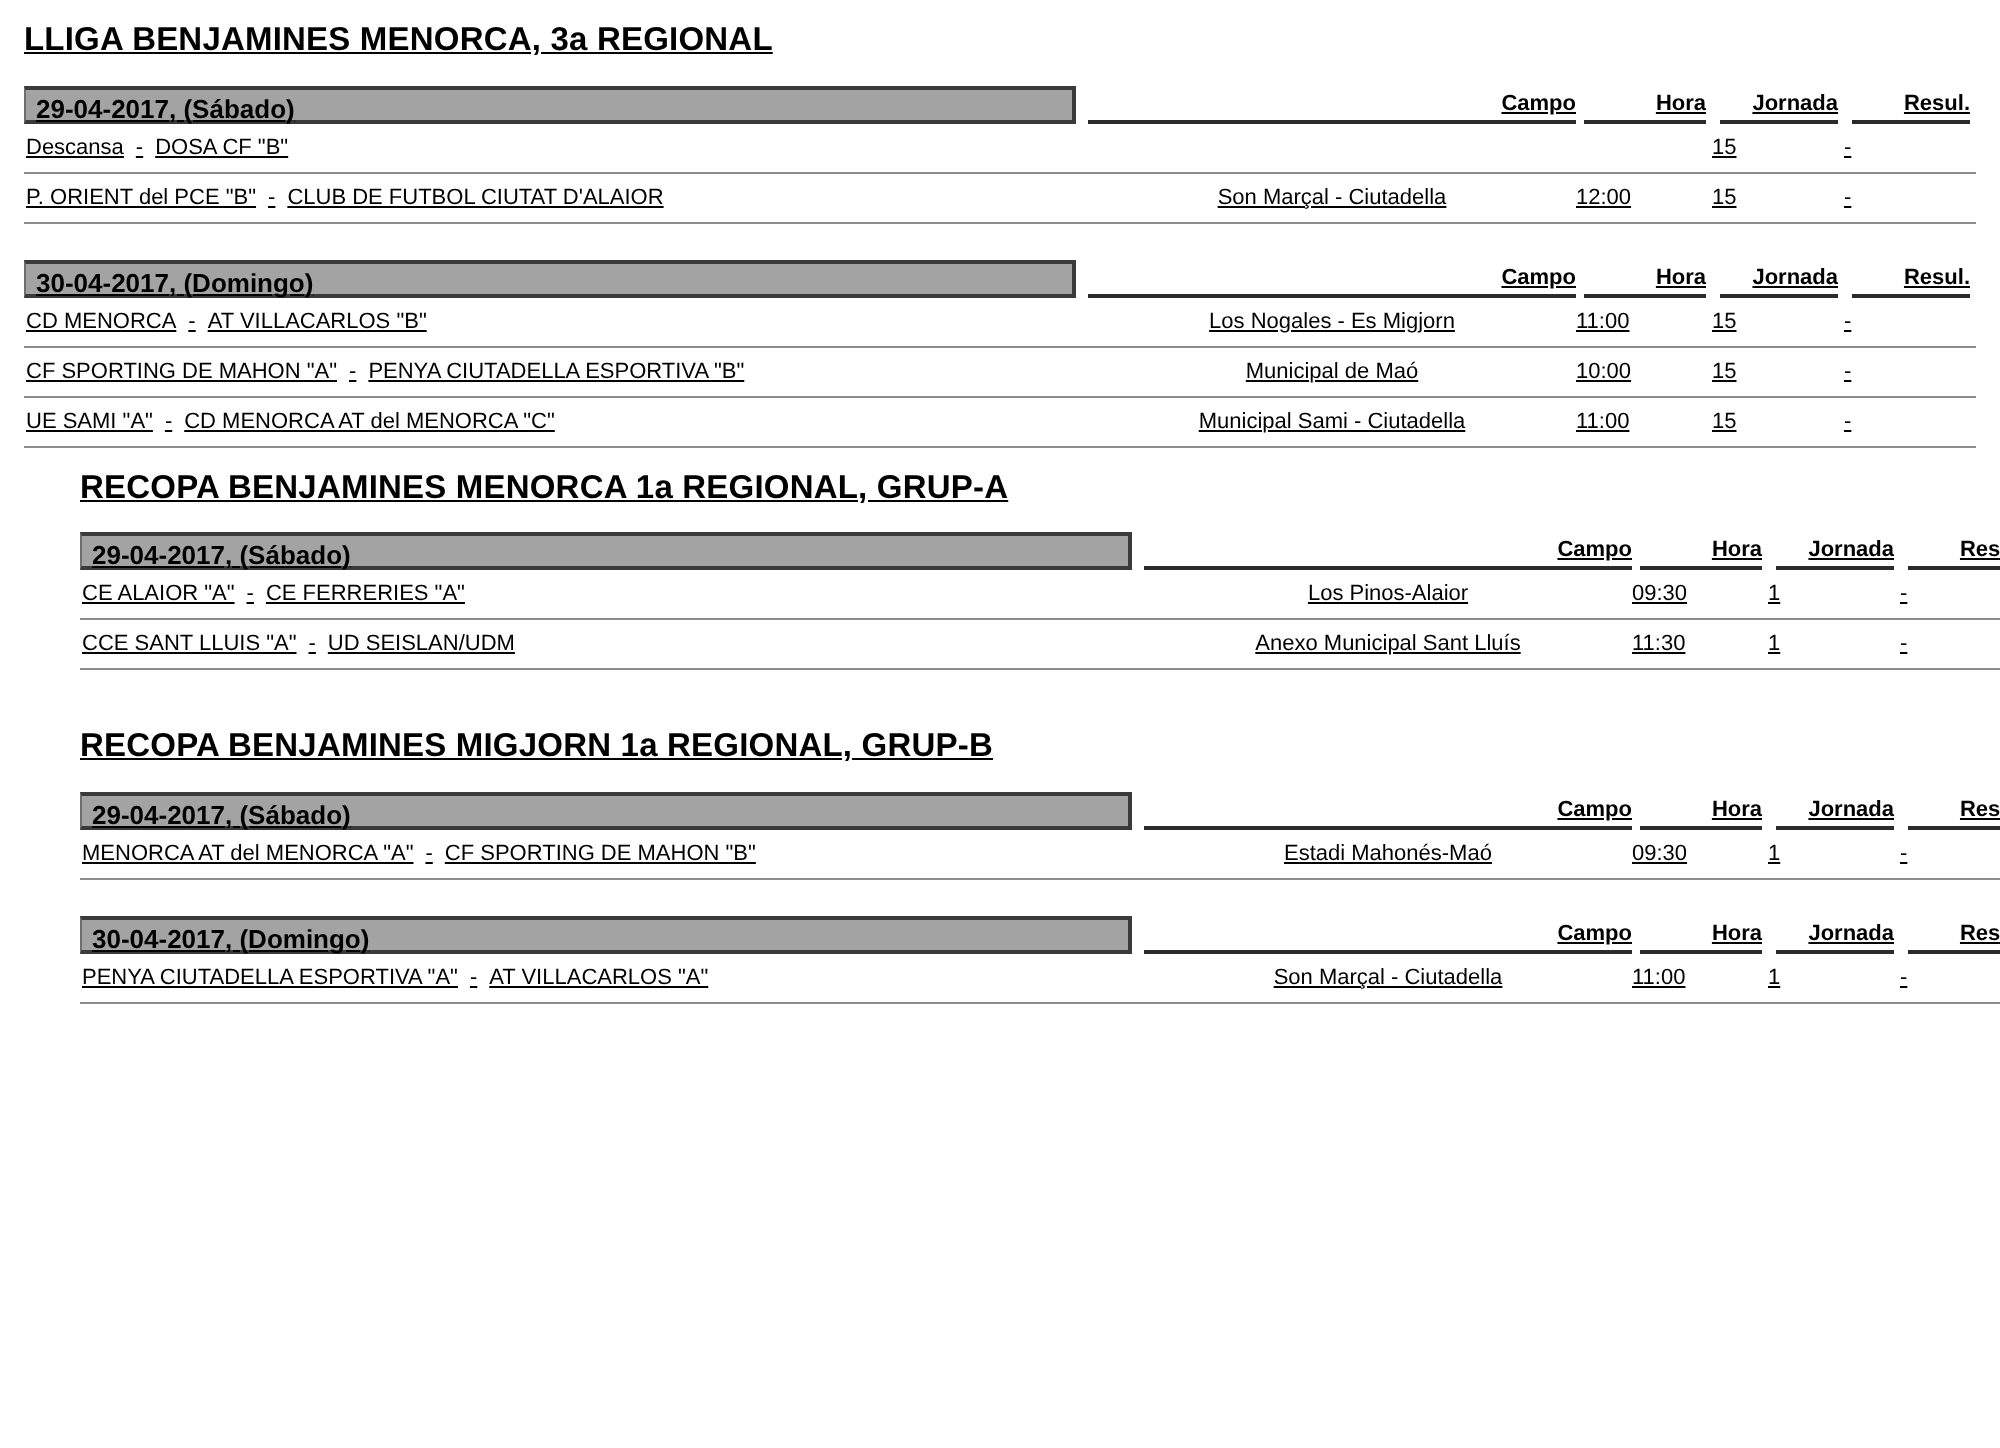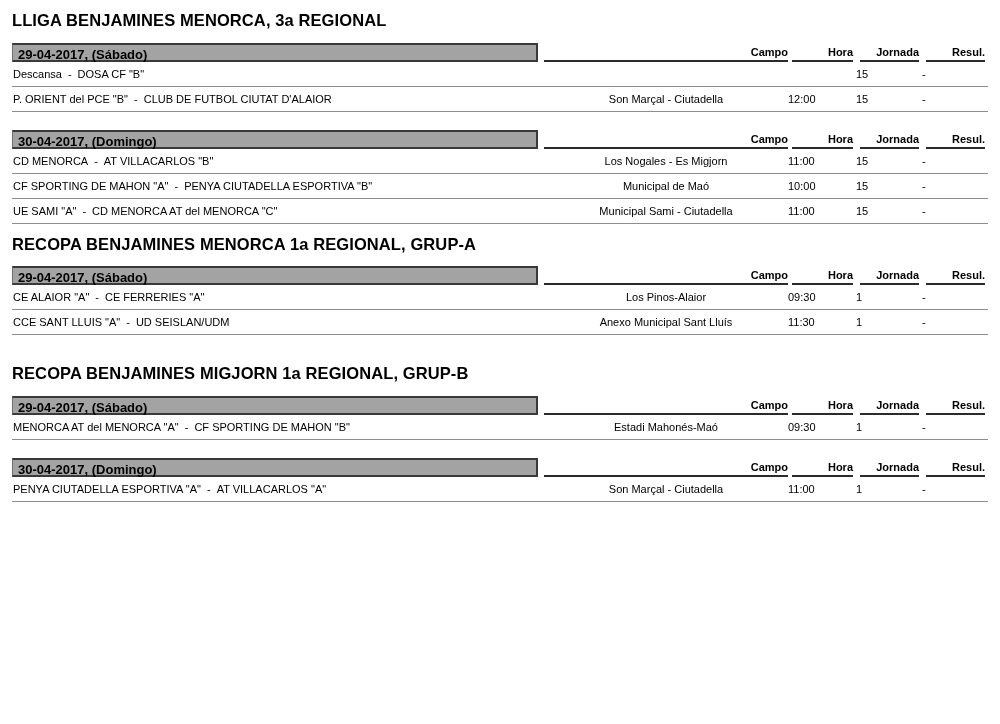--- a/index.html
+++ b/index.html
@@ -26,22 +26,22 @@
   .comp-title {
     font-size: 16.5px;
     font-weight: bold;
     letter-spacing: 0.1px;
     color: #000;
     margin: 0;
     padding: 0;
     line-height: 1;
     white-space: nowrap;
   }
-  .comp-block { margin-bottom: 0; }
-  .comp-block + .comp-block { margin-top: 0; }
+  .comp-block { margin-bottom: 0; text-decoration: underline; }
+  .comp-block + .comp-block { margin-top: 0; margin-left: 28px; }
 
   
   .day-table {
     width: 976px;
     border-collapse: collapse;
     table-layout: fixed;
     font-size: 11px;
   }
   .day-table col.c-match { width: 526px; }
   .day-table col.c-campo { width: 250px; }

